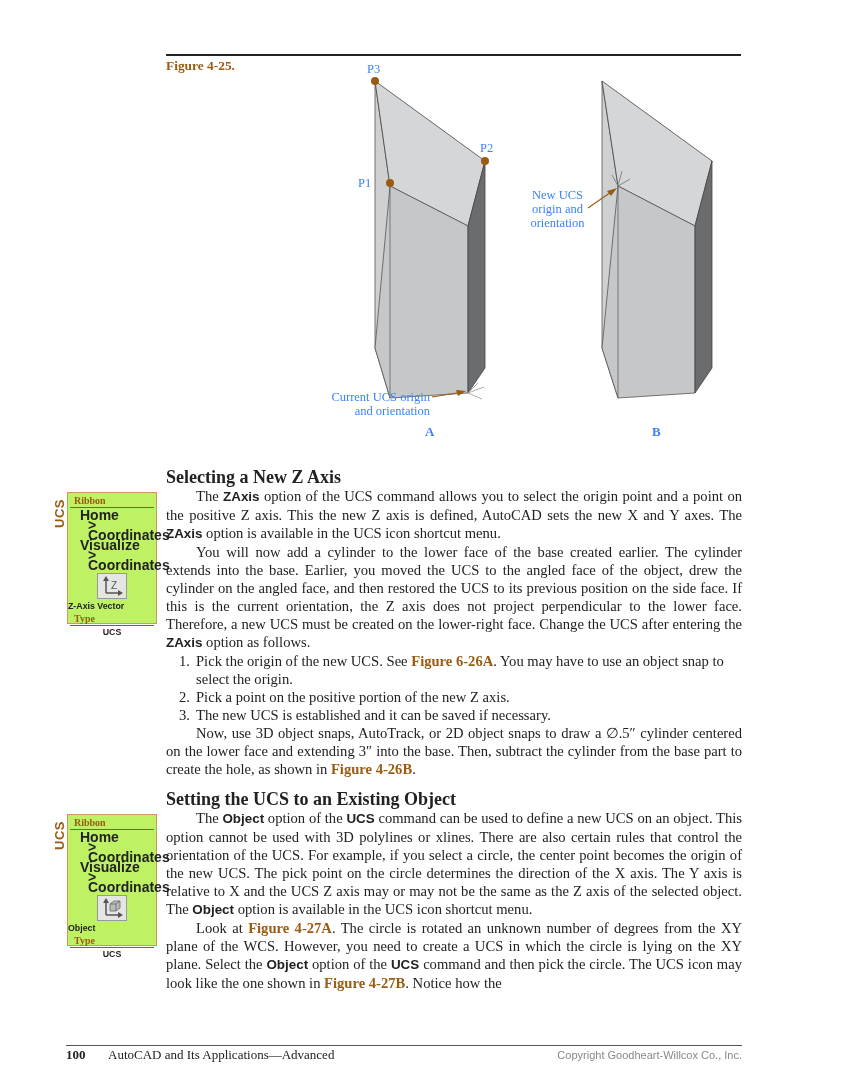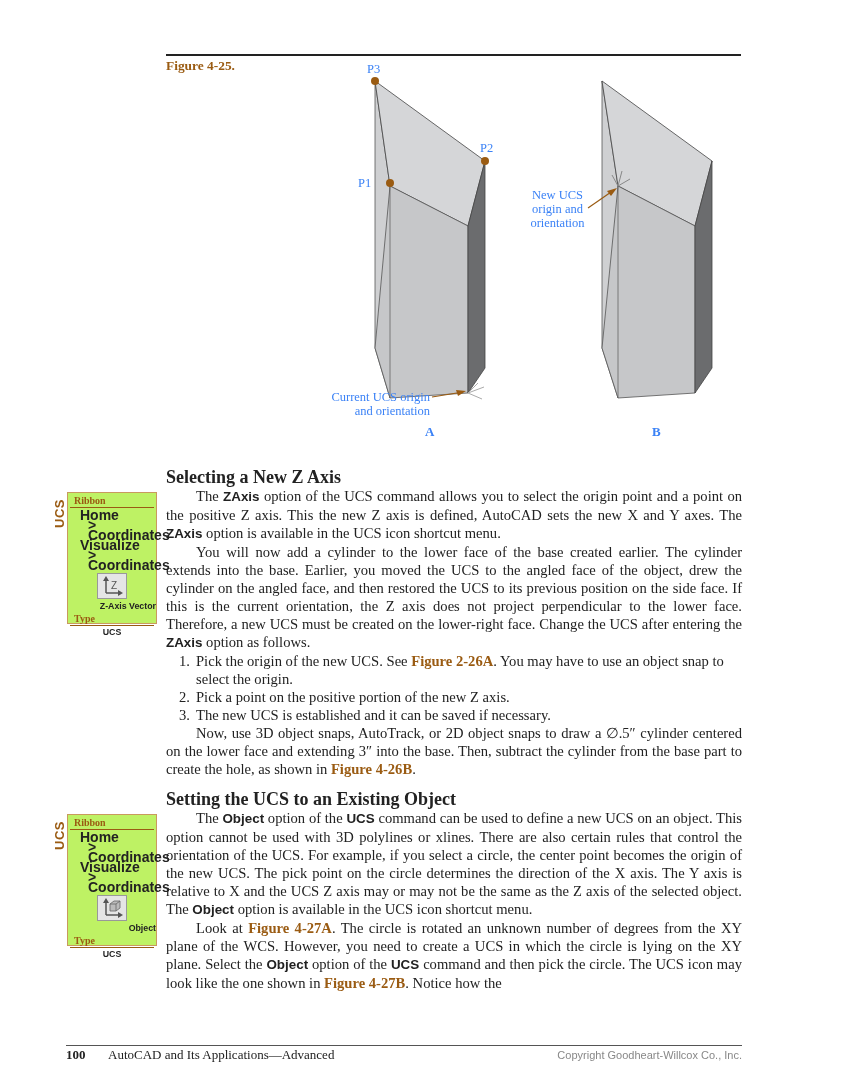--- a/index.html
+++ b/index.html
@@ -28,21 +28,21 @@
   .sidebar .ucs-tag { position: absolute; left: 0; top: 4px; width: 14px; height: 36px;
      font-family: "Liberation Sans", "DejaVu Sans", sans-serif; font-weight: bold; font-size: 13px; color: #9a5b12;
      writing-mode: vertical-rl; transform: rotate(180deg); text-align: center; letter-spacing: 0.5px; }
   .sidebar .box { position: absolute; left: 15px; top: 0; width: 88px; height: 130px; background: #bef264; border: 1px solid #c99a5e; }
   .sidebar .sec { font-family: "Liberation Serif", "DejaVu Serif", serif; font-weight: bold; color: #9a5b12; font-size: 10px; padding: 2px 4px 1px; border-bottom: 1.5px solid #9a5b12; margin: 0 2px; }
   .sidebar .path { font-family: "Liberation Sans", "DejaVu Sans", sans-serif; font-weight: bold; font-size: 14px; line-height: 10px; color: #222; padding: 2px 12px 0; }
   .sidebar .path .ind { padding-left: 8px; display: block; }
   .sidebar .path span { display: block; }
   .sidebar .ico { width: 28px; height: 24px; margin: 3px auto 0; background: #e5e5e5; border: 1px solid #999; position: relative; }
   .sidebar .ico svg { position: absolute; left: 0; top: 0; }
-  .sidebar .ico-label { font-family: "Liberation Sans", "DejaVu Sans", sans-serif; font-weight: bold; font-size: 8.8px; text-align: right; margin-top: 2px; color: #222; }
+  .sidebar .ico-label { font-family: "Liberation Sans", "DejaVu Sans", sans-serif; font-weight: bold; font-size: 8.8px; text-align: left; margin-top: 2px; color: #222; }
   .sidebar .type-val { font-family: "Liberation Sans", "DejaVu Sans", sans-serif; font-weight: bold; font-size: 8.8px; text-align: center; padding-top: 1px; color: #222; }
 
   .footer-rule { position: absolute; left: 66px; top: 1045px; width: 676px; height: 1px; background: #555; }
   .footer { position: absolute; left: 66px; top: 1047px; width: 676px; height: 16px; font-size: 13px; }
   .footer .pnum { position: absolute; left: 0; top: 0; font-weight: bold; }
   .footer .book { position: absolute; left: 42px; top: 0; }
   .footer .copy { position: absolute; right: 0; top: 2px; font-family: "Liberation Sans", "DejaVu Sans", sans-serif; font-size: 11px; color: #888; }
 </style>
 </head>
 <body>
@@ -111,21 +111,21 @@
 
   <div class="flabel bold" style="left:125px; top:367px;">A</div>
   <div class="flabel bold" style="left:352px; top:367px;">B</div>
 </div>
 
 <div class="content" style="top:467px;">
   <h2>Selecting a New Z Axis</h2>
   <p><span>The </span><span class="opt">ZAxis</span><span> option of the UCS command allows you to select the origin point and a point on the positive Z axis. This the new Z axis is defined, AutoCAD sets the new X and Y axes. The </span><span class="opt">ZAxis</span><span> option is available in the UCS icon shortcut menu.</span></p>
   <p><span>You will now add a cylinder to the lower face of the base created earlier. The cylinder extends into the base. Earlier, you moved the UCS to the angled face of the object, drew the cylinder on the angled face, and then restored the UCS to its previous position on the side face. If this is the current orientation, the Z axis does not project perpendicular to the lower face. Therefore, a new UCS must be created on the lower-right face. Change the UCS after entering the </span><span class="opt">ZAxis</span><span> option as follows.</span></p>
   <ol>
-    <li><span class="num">1.</span><span>Pick the origin of the new UCS. See </span><span class="xref">Figure 2-26A</span><span>. You may have to use an object snap to select the origin.</span></li>
+    <li><span class="num">1.</span><span>Pick the origin of the new UCS. See </span><span class="xref">Figure 6-26A</span><span>. You may have to use an object snap to select the origin.</span></li>
     <li><span class="num">2.</span><span>Pick a point on the positive portion of the new Z axis.</span></li>
     <li><span class="num">3.</span><span>The new UCS is established and it can be saved if necessary.</span></li>
   </ol>
   <p><span>Now, use 3D object snaps, AutoTrack, or 2D object snaps to draw a ∅.5″ cylinder centered on the lower face and extending 3″ into the base. Then, subtract the cylinder from the base part to create the hole, as shown in </span><span class="xref">Figure 4-26B</span><span>.</span></p>
 </div>
 
 <div class="content" style="top:789px;">
   <h2>Setting the UCS to an Existing Object</h2>
   <p><span>The </span><span class="opt">Object</span><span> option of the </span><span class="opt">UCS</span><span> command can be used to define a new UCS on an object. This option cannot be used with 3D polylines or xlines. There are also certain rules that control the orientation of the UCS. For example, if you select a circle, the center point becomes the origin of the new UCS. The pick point on the circle determines the direction of the X axis. The Y axis is relative to X and the UCS Z axis may or may not be the same as the Z axis of the selected object. The </span><span class="opt">Object</span><span> option is available in the UCS icon shortcut menu.</span></p>
   <p><span>Look at </span><span class="xref">Figure 4-27A</span><span>. The circle is rotated an unknown number of degrees from the XY plane of the WCS. However, you need to create a UCS in which the circle is lying on the XY plane. Select the </span><span class="opt">Object</span><span> option of the </span><span class="opt">UCS</span><span> command and then pick the circle. The UCS icon may look like the one shown in </span><span class="xref">Figure 4-27B</span><span>. Notice how the</span></p>

